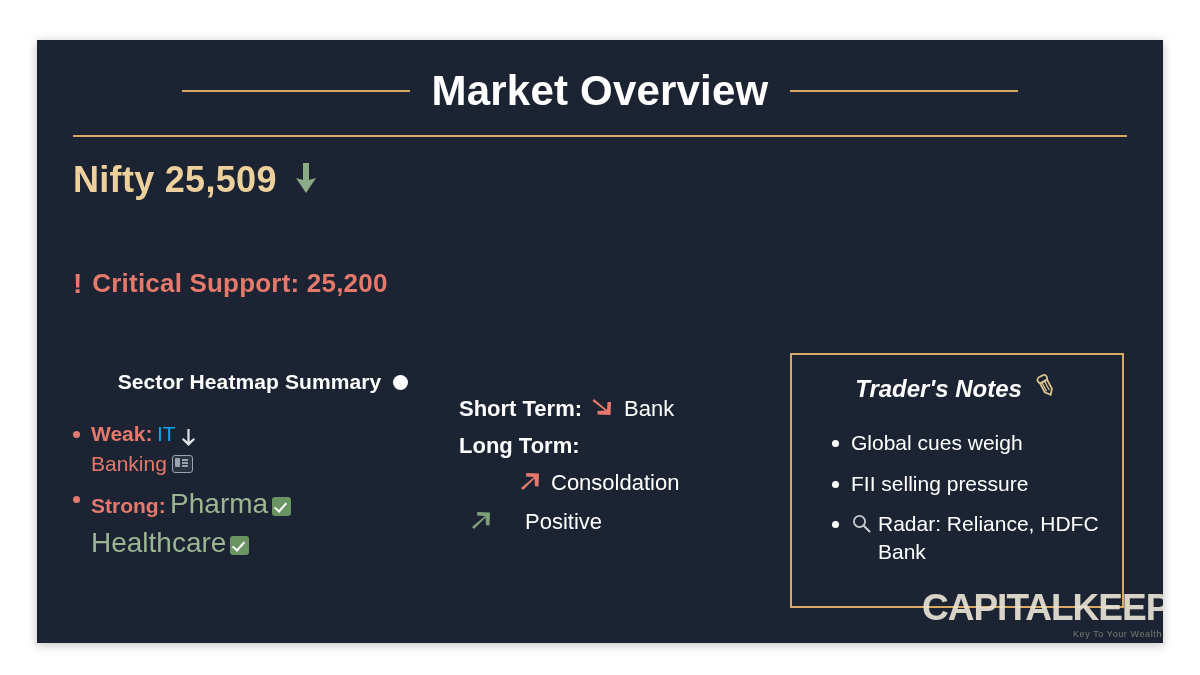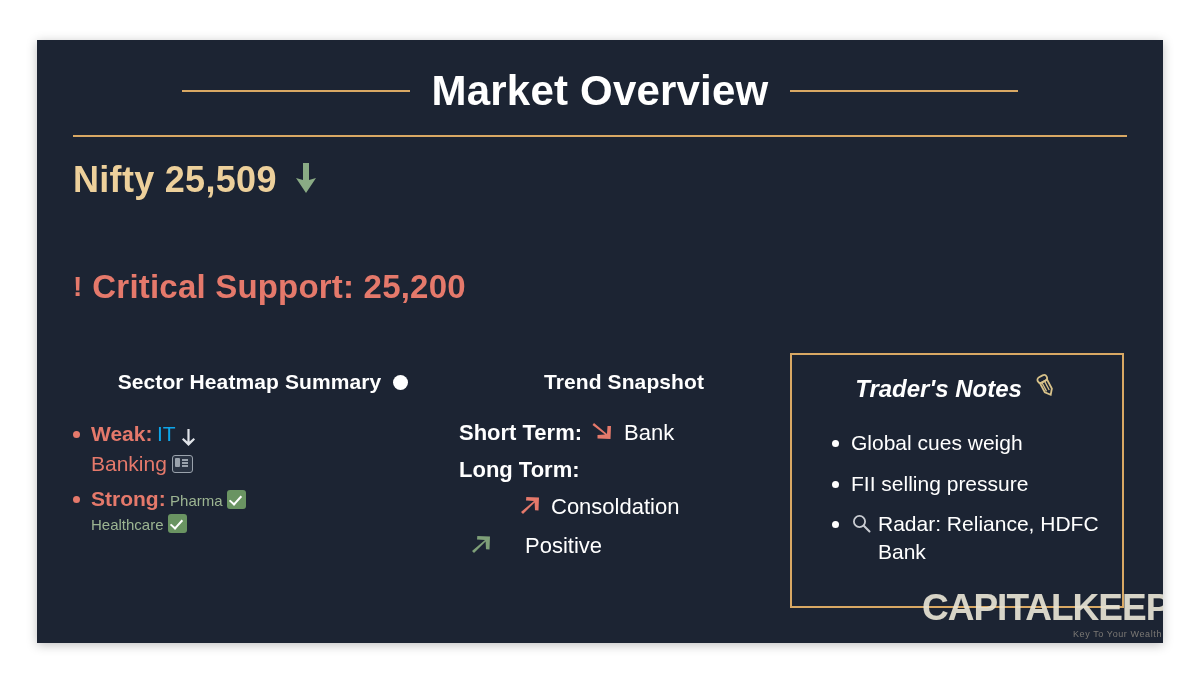--- a/index.html
+++ b/index.html
@@ -108,21 +108,21 @@
     gap: 10px;
   }
   .bang {
     color: #e5796b;
     font-size: 28px;
     font-weight: bold;
     line-height: 1;
   }
   .support-text {
     color: #e5796b;
-    font-size: 33px;
+    font-size: 26px;
     font-weight: bold;
     letter-spacing: 0.2px;
   }
 
   
   .col {
     position: absolute;
   }
   .col-heatmap  { left: 36px;  top: 330px; width: 380px; }
   .col-trend    { left: 422px; top: 330px; width: 330px; }
@@ -169,21 +169,21 @@
   .val-neutral {
     color: #0ea5e9;
     font-size: 21px;
   }
   .val-weak {
     color: #e5796b;
     font-size: 21px;
   }
   .val-strong {
     color: #9cb592;
-    font-size: 15px;
+    font-size: 28px;
   }
 
   
   .ico { display: inline-block; vertical-align: -3px; }
   .check-box {
     display: inline-block;
     width: 19px;
     height: 19px;
     border-radius: 3px;
     background: #6a9462;
@@ -374,21 +374,20 @@
             <span class="lbl-strong">Strong:</span>
             <span class="val-strong">Pharma</span><span class="check-box"></span><br>
             <span class="val-strong">Healthcare</span><span class="check-box"></span>
           </span>
         </div>
 
       </div>
     </div>
 
     <div class="col col-trend">
-      <div class="col-title">Trend Snapshot</div>
 
       <div class="trend-list">
 
         <div class="trend-row">
           <span class="trend-label">Short Term:</span>
           <span>
             <svg width="26" height="24" viewBox="0 0 26 24">
               <path d="M4 5 L17 16 L17.5 8 L21 8 L20.5 21 L7.5 20.5 L7.5 17 L15 16.6 L2.5 7 Z" fill="#e5796b"></path>
             </svg>
           </span>

